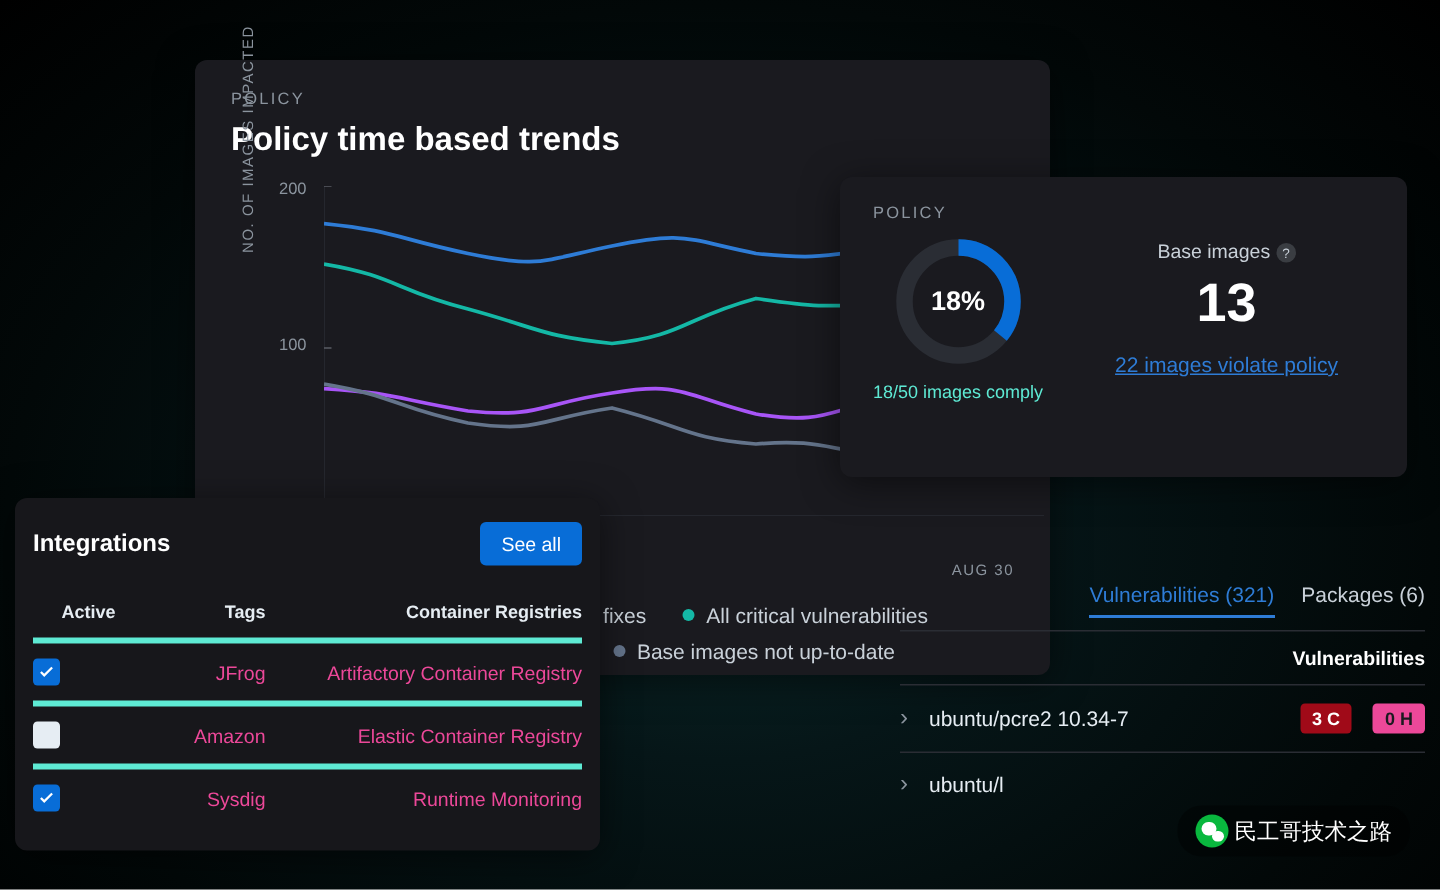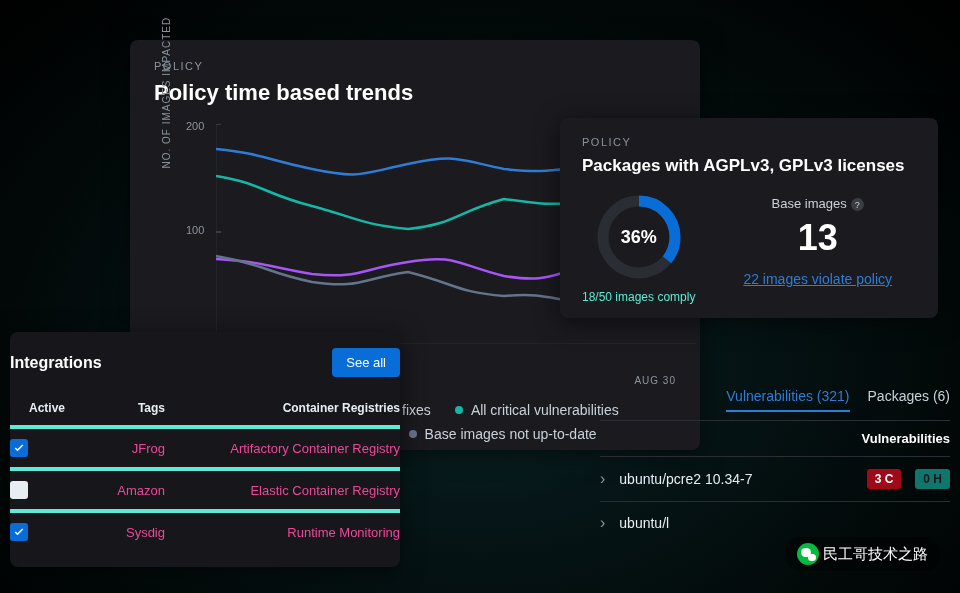--- a/index.html
+++ b/index.html
@@ -177,21 +177,21 @@
   justify-content: center;
   font-size: 9px;
   color: #c9d1d9;
 }
 
 
 .integrations-card {
   left: 10px;
   top: 332px;
   width: 390px;
-  padding: 16px 0;
+  padding: 16px 12px;
   background: #17171b;
 }
 .integrations-header {
   display: flex;
   justify-content: space-between;
   align-items: center;
   margin-bottom: 14px;
 }
 .integrations-title {
   font-size: 16px;
@@ -279,21 +279,21 @@
 }
 .vuln-row .chevron { color: #8b949e; font-size: 16px; }
 .vuln-name { flex: 1; color: #e6edf3; }
 .badge {
   padding: 3px 8px;
   border-radius: 3px;
   font-size: 12px;
   font-weight: 600;
 }
 .badge-c { background: #a00a18; color: #fff; }
-.badge-h { background: #0f766e; color: #1a1a1f; }
+.badge-h { background: #ec4899; color: #1a1a1f; }
 
 .wechat-badge {
   position: absolute;
   right: 20px;
   bottom: 22px;
   display: flex;
   align-items: center;
   gap: 4px;
   background: rgba(0,0,0,0.4);
   padding: 6px 12px;
@@ -357,29 +357,28 @@
       </div>
     <div class="legend-item">
         <span class="legend-dot" style="background:#64748b"></span>
         <span>Base images not up-to-date</span>
       </div>
   </div>
 </div>
 
 <div class="card packages-card">
   <div class="section-label">POLICY</div>
-  <div class="packages-title">Packages with AGPLv3, GPLv3 licenses</div>
   <div class="packages-body">
     <div class="donut-block">
       <div class="donut">
         <svg width="90" height="90">
           <circle cx="45" cy="45" r="36" stroke="#2a2d34" stroke-width="11" fill="none"></circle>
           <circle cx="45" cy="45" r="36" stroke="#086dd7" stroke-width="11" fill="none" stroke-dasharray="81 226" stroke-linecap="butt"></circle>
         </svg>
-        <div class="donut-text">36%</div>
+        <div class="donut-text">18%</div>
       </div>
       <div class="donut-sub">18/50 images comply</div>
     </div>
     <div class="packages-right">
       <div class="base-images-label">
         <span>Base images</span>
         <span class="help-icon">?</span>
       </div>
       <div class="big-number">13</div>
       <a class="violate-link">22 images violate policy</a>

